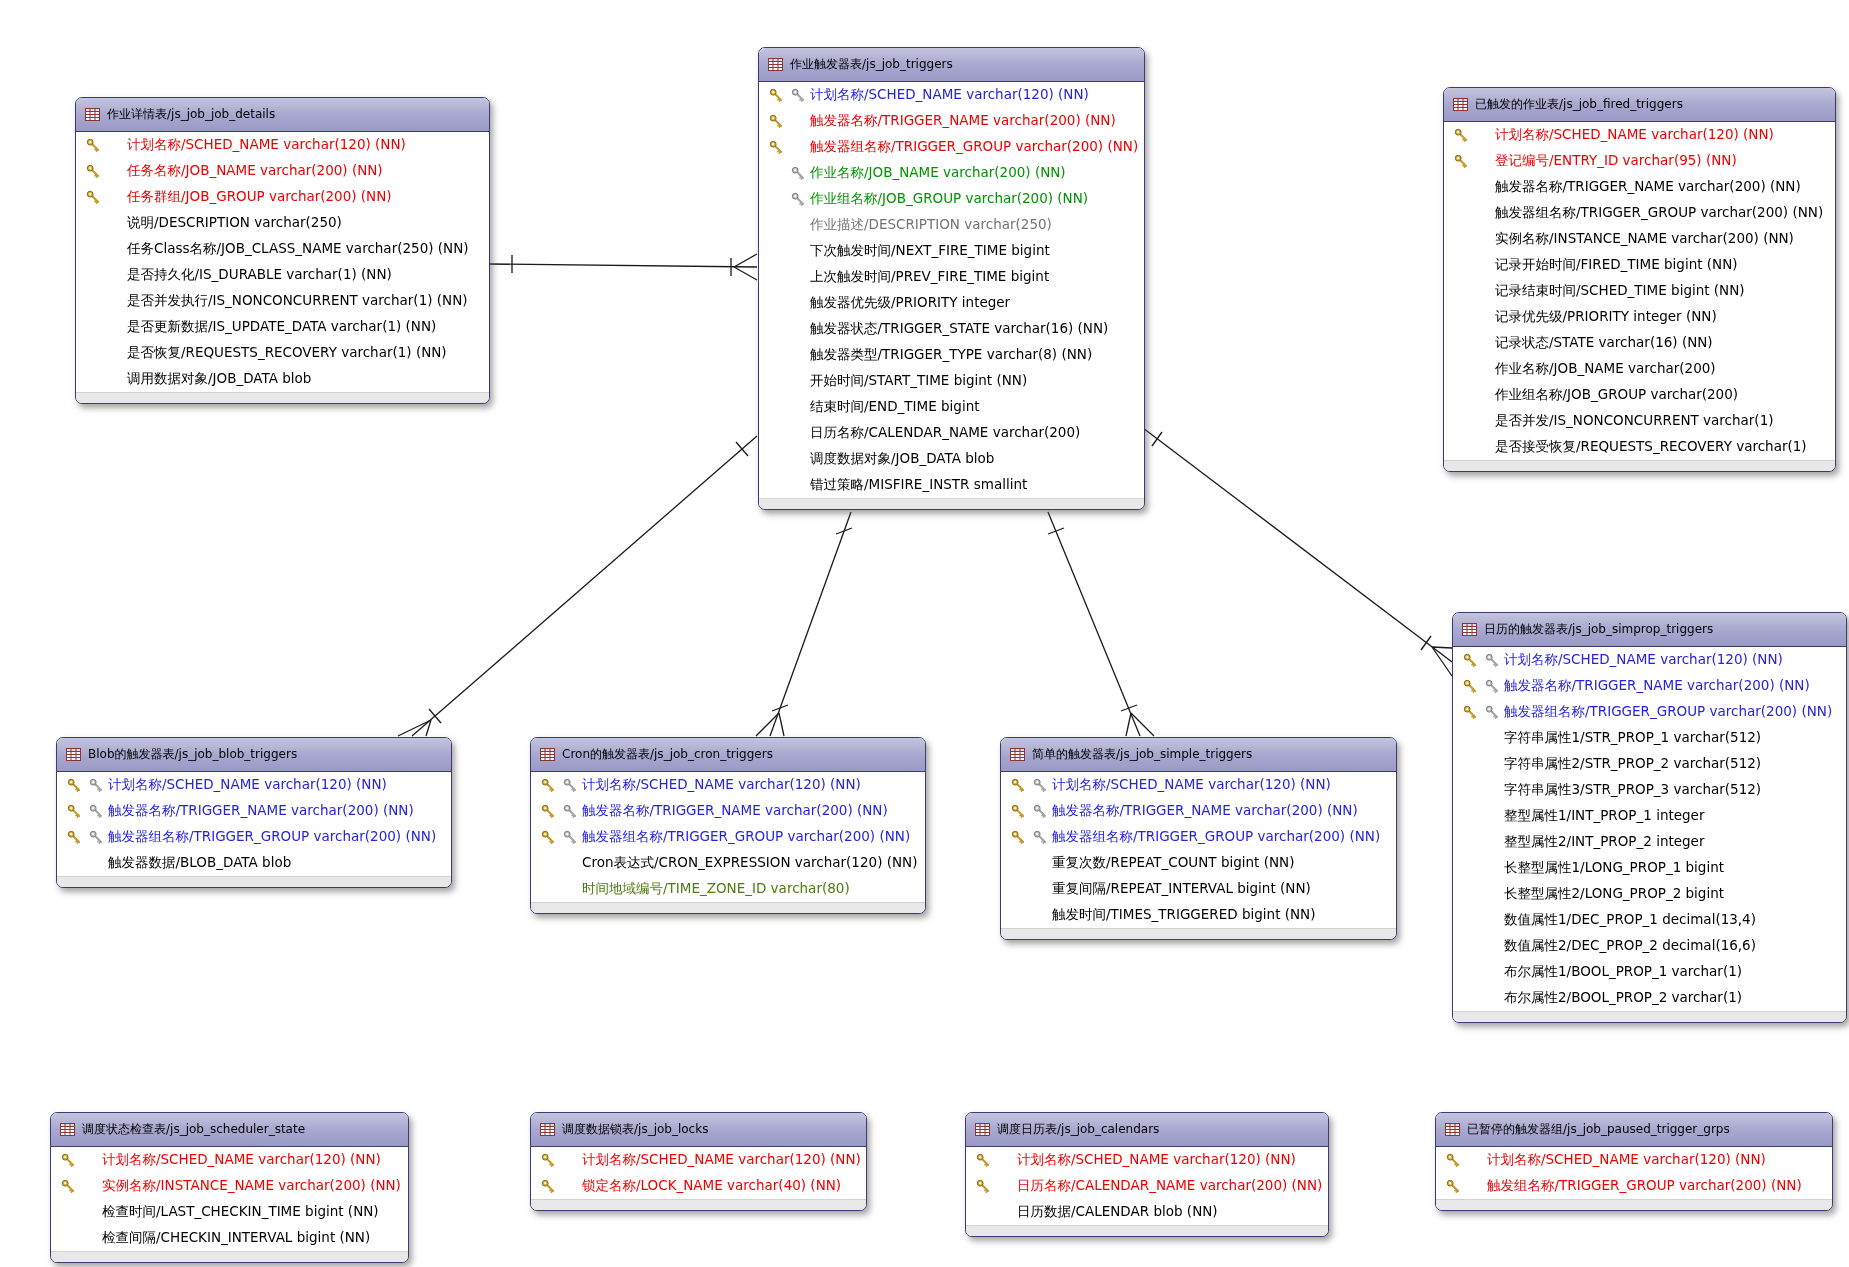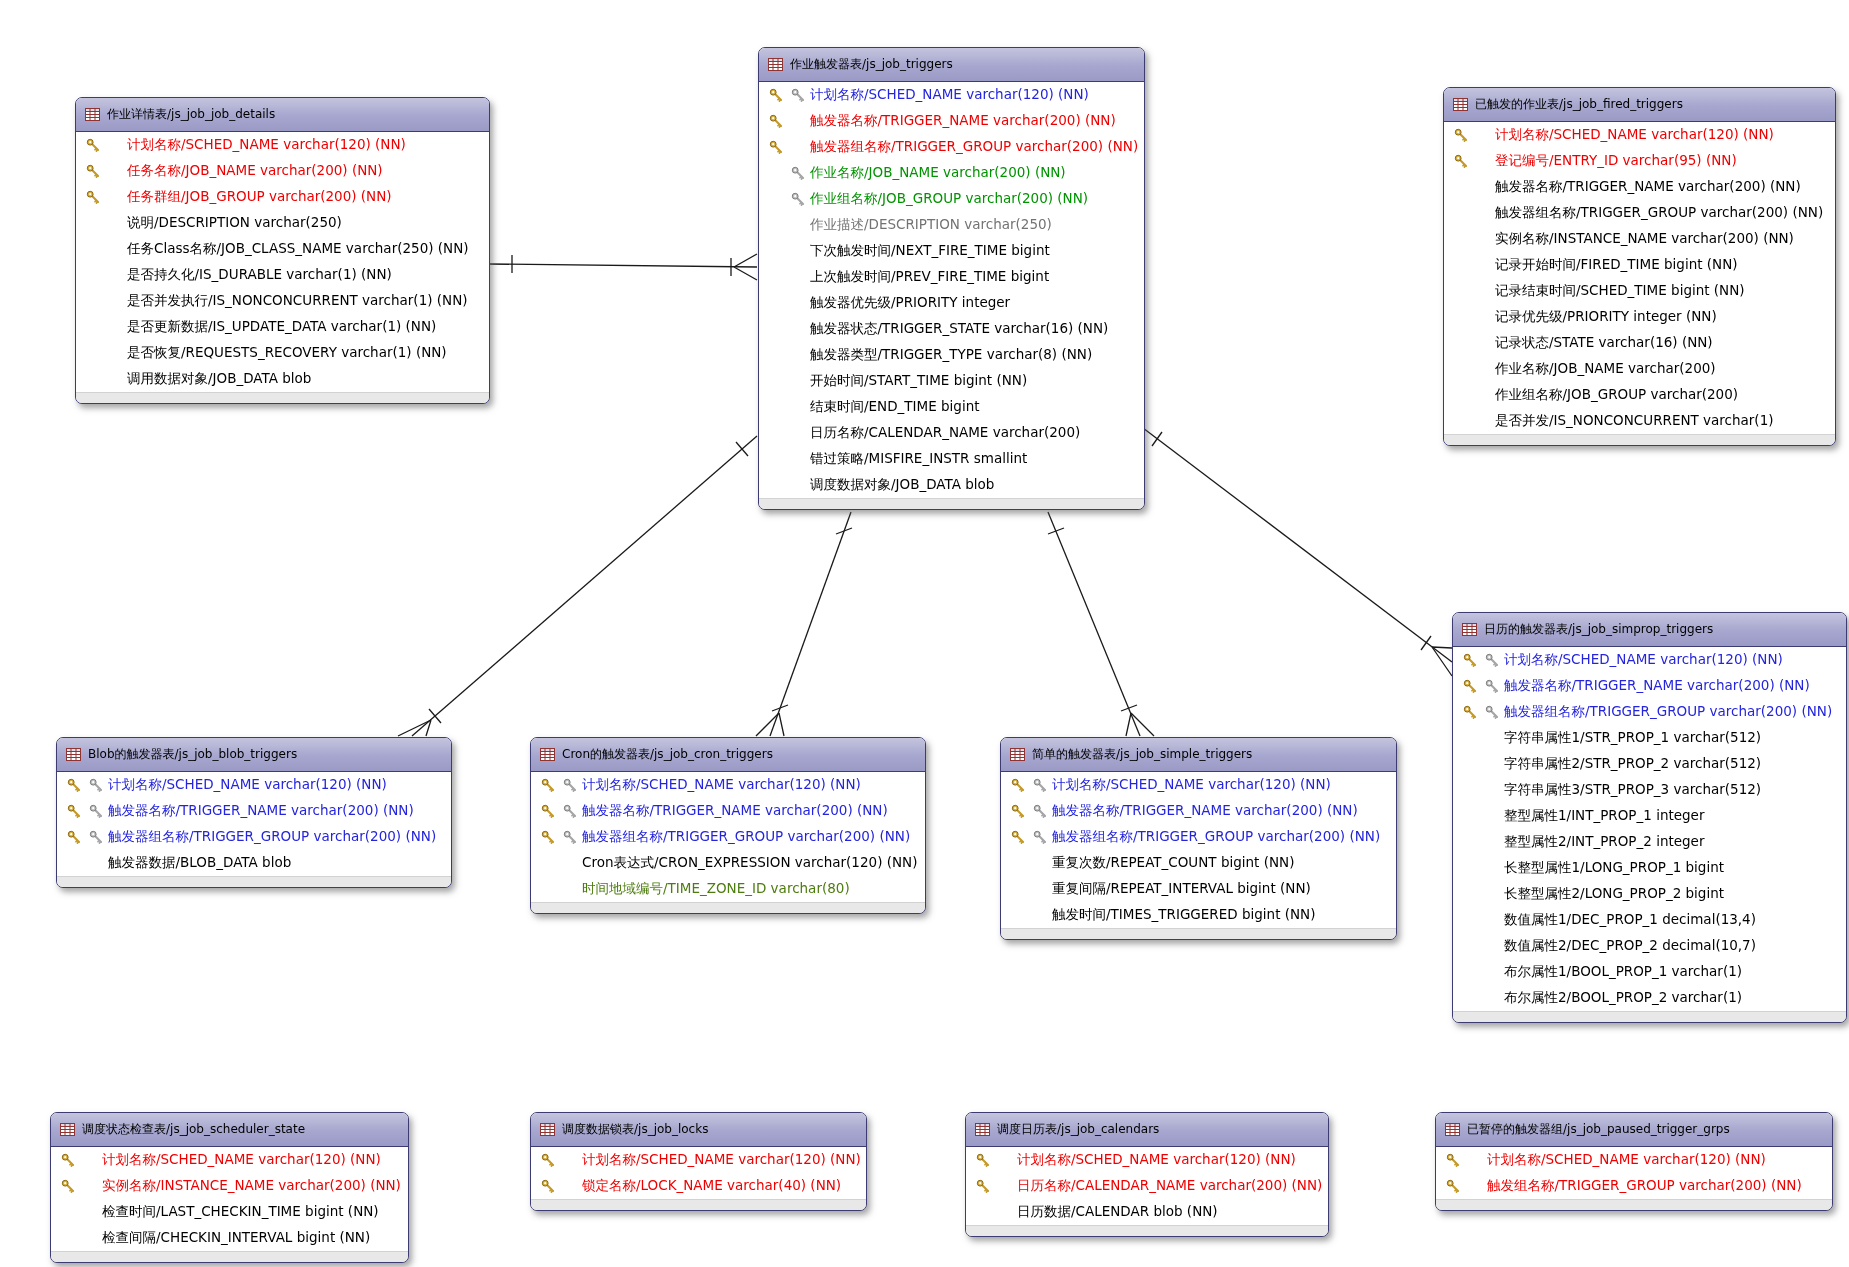--- a/index.html
+++ b/index.html
@@ -270,27 +270,27 @@
           <span class="ftext" style="color: rgb(0, 0, 0);">结束时间/END_TIME bigint</span>
         </div>
         <div class="row">
           <span class="slot"></span>
           <span class="slot"></span>
           <span class="ftext" style="color: rgb(0, 0, 0);">日历名称/CALENDAR_NAME varchar(200)</span>
         </div>
         <div class="row">
           <span class="slot"></span>
           <span class="slot"></span>
+          <span class="ftext" style="color: rgb(0, 0, 0);">调度数据对象/JOB_DATA blob</span>
+        </div>
+        <div class="row">
+          <span class="slot"></span>
+          <span class="slot"></span>
           <span class="ftext" style="color: rgb(0, 0, 0);">错过策略/MISFIRE_INSTR smallint</span>
         </div>
-        <div class="row">
-          <span class="slot"></span>
-          <span class="slot"></span>
-          <span class="ftext" style="color: rgb(0, 0, 0);">调度数据对象/JOB_DATA blob</span>
-        </div>
       </div>
   <div class="tfoot"></div>
 </div>
 
 <div class="etable" style="left:1443px;top:87px;width:391px">
   <div class="thead">
         <span class="ticon">
           <svg width="15" height="13" viewBox="0 0 15 13">
             <rect x="0.5" y="0.5" width="14" height="12" fill="#ffffff" stroke="#8f3333"></rect>
             <rect x="0.5" y="0.5" width="14" height="3" fill="#dcdcea" stroke="#8f3333"></rect>
@@ -367,20 +367,25 @@
         <div class="row">
           <span class="slot"></span>
           <span class="slot"></span>
           <span class="ftext" style="color: rgb(0, 0, 0);">作业组名称/JOB_GROUP varchar(200)</span>
         </div>
         <div class="row">
           <span class="slot"></span>
           <span class="slot"></span>
           <span class="ftext" style="color: rgb(0, 0, 0);">是否并发/IS_NONCONCURRENT varchar(1)</span>
         </div>
+        <div class="row">
+          <span class="slot"></span>
+          <span class="slot"></span>
+          <span class="ftext" style="color: rgb(0, 0, 0);">是否接受恢复/REQUESTS_RECOVERY varchar(1)</span>
+        </div>
       </div>
   <div class="tfoot"></div>
 </div>
 
 <div class="etable" style="left:1452px;top:612px;width:393px">
   <div class="thead">
         <span class="ticon">
           <svg width="15" height="13" viewBox="0 0 15 13">
             <rect x="0.5" y="0.5" width="14" height="12" fill="#ffffff" stroke="#8f3333"></rect>
             <rect x="0.5" y="0.5" width="14" height="3" fill="#dcdcea" stroke="#8f3333"></rect>
@@ -483,21 +488,21 @@
           <span class="ftext" style="color: rgb(0, 0, 0);">长整型属性2/LONG_PROP_2 bigint</span>
         </div>
         <div class="row">
           <span class="slot"></span>
           <span class="slot"></span>
           <span class="ftext" style="color: rgb(0, 0, 0);">数值属性1/DEC_PROP_1 decimal(13,4)</span>
         </div>
         <div class="row">
           <span class="slot"></span>
           <span class="slot"></span>
-          <span class="ftext" style="color: rgb(0, 0, 0);">数值属性2/DEC_PROP_2 decimal(10,7)</span>
+          <span class="ftext" style="color: rgb(0, 0, 0);">数值属性2/DEC_PROP_2 decimal(16,6)</span>
         </div>
         <div class="row">
           <span class="slot"></span>
           <span class="slot"></span>
           <span class="ftext" style="color: rgb(0, 0, 0);">布尔属性1/BOOL_PROP_1 varchar(1)</span>
         </div>
         <div class="row">
           <span class="slot"></span>
           <span class="slot"></span>
           <span class="ftext" style="color: rgb(0, 0, 0);">布尔属性2/BOOL_PROP_2 varchar(1)</span>

